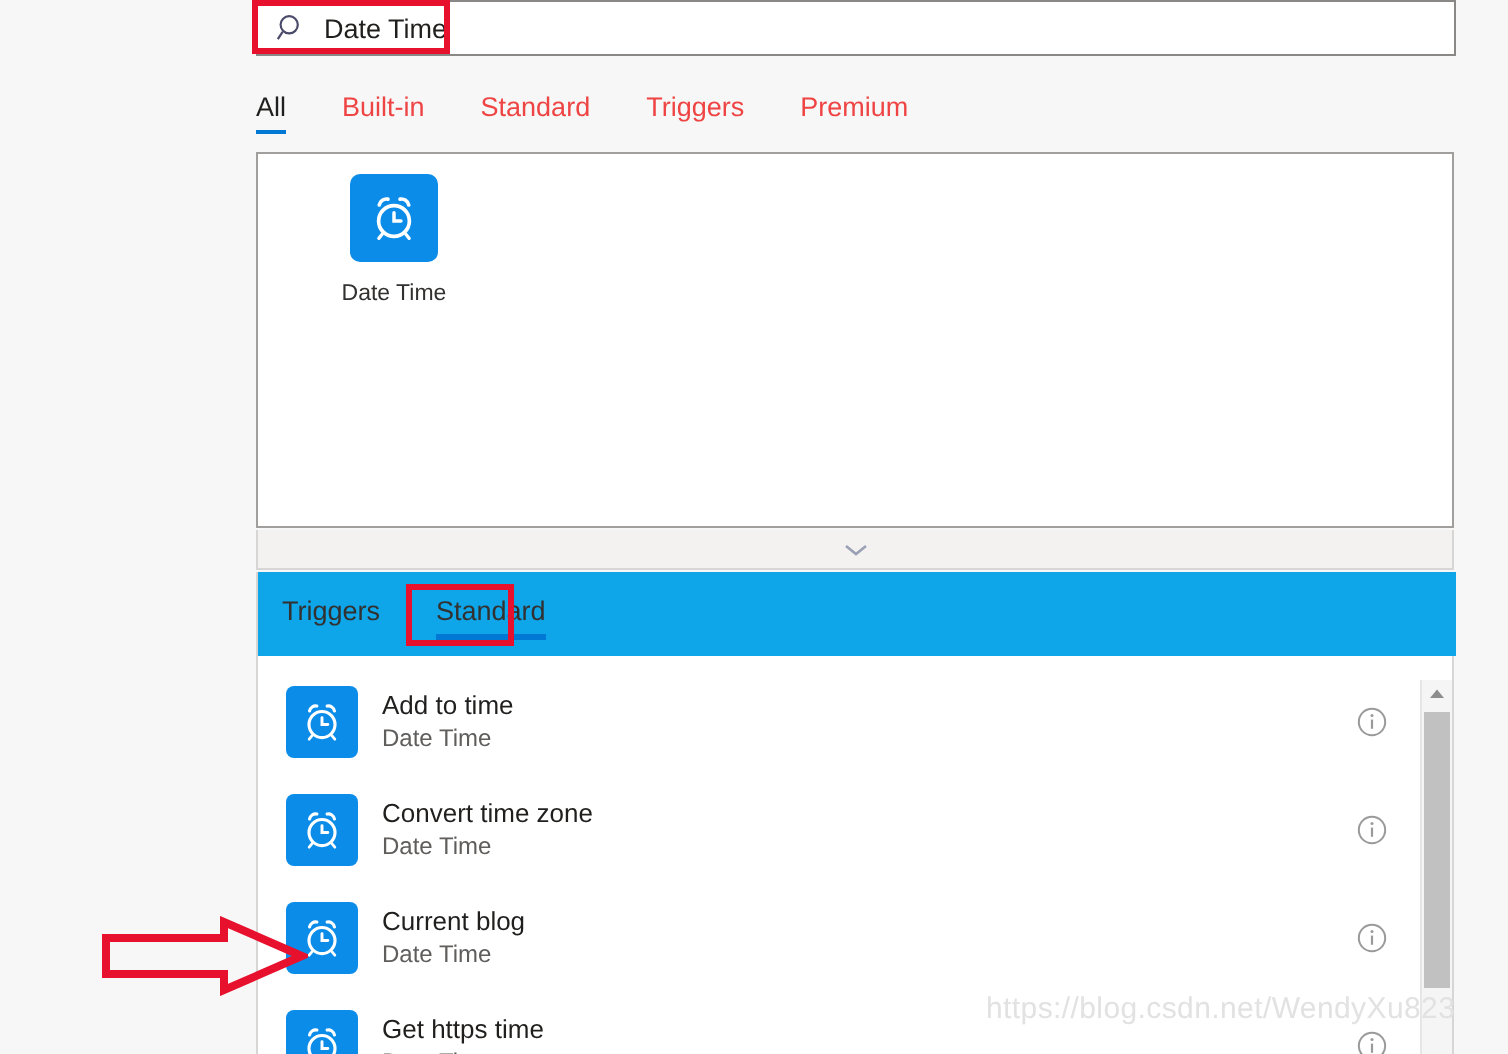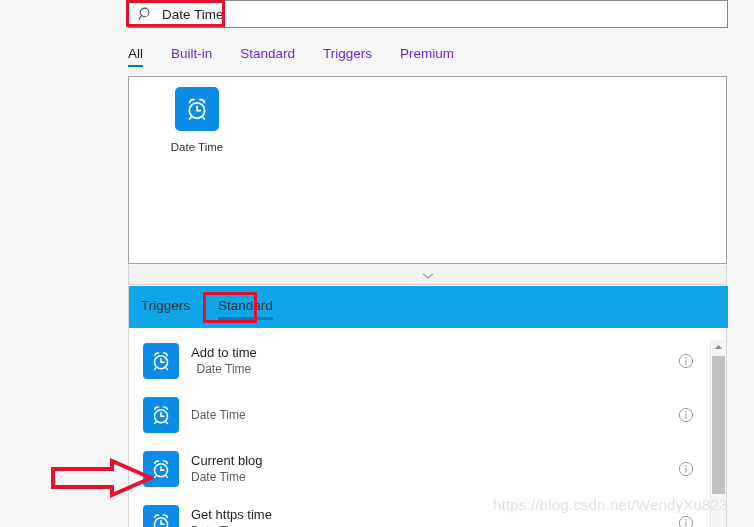--- a/index.html
+++ b/index.html
@@ -67,21 +67,21 @@
     position: absolute;
     left: 128px;
     top: 40px;
     width: 600px;
     height: 30px;
     display: flex;
     align-items: center;
   }
   .cat-tab {
     font-size: 13.5px;
-    color: #6d28d9;
+    color: #ef4444;
     padding: 2px 0 6px 0;
     margin-right: 28px;
     position: relative;
     cursor: pointer;
     white-space: nowrap;
   }
   .cat-tab.selected { color: #201f1e; }
   .cat-tab.selected::after {
     content: "";
     position: absolute;
@@ -363,21 +363,21 @@
   </span>
 </div>
 
 <div id="ta-tabs">
     <div class="ta-tab">Triggers</div>
     <div class="ta-tab selected">Standard</div>
   </div>
 <div id="actions-annotation"></div>
 
 <div id="action-list">
-    <div class="action-row" style="top: 6px; text-align: center;">
+    <div class="action-row" style="top: 6px;">
       <div class="action-icon">
         <svg width="22" height="22" viewBox="0 0 24 24">
           <circle cx="12" cy="13.4" r="7.1" fill="none" stroke="#ffffff" stroke-width="1.7"></circle>
           <path d="M12 9.6 V13.4 H15.2" fill="none" stroke="#ffffff" stroke-width="1.6" stroke-linecap="round"></path>
           <path d="M5.2 6.0 A3.4 3.4 0 0 1 9.2 3.3" fill="none" stroke="#ffffff" stroke-width="1.7" stroke-linecap="round"></path>
           <path d="M18.8 6.0 A3.4 3.4 0 0 0 14.8 3.3" fill="none" stroke="#ffffff" stroke-width="1.7" stroke-linecap="round"></path>
           <path d="M6.6 19.4 L5.0 21.4" fill="none" stroke="#ffffff" stroke-width="1.5" stroke-linecap="round"></path>
           <path d="M17.4 19.4 L19.0 21.4" fill="none" stroke="#ffffff" stroke-width="1.5" stroke-linecap="round"></path>
         </svg>
       </div>
@@ -396,20 +396,21 @@
         <svg width="22" height="22" viewBox="0 0 24 24">
           <circle cx="12" cy="13.4" r="7.1" fill="none" stroke="#ffffff" stroke-width="1.7"></circle>
           <path d="M12 9.6 V13.4 H15.2" fill="none" stroke="#ffffff" stroke-width="1.6" stroke-linecap="round"></path>
           <path d="M5.2 6.0 A3.4 3.4 0 0 1 9.2 3.3" fill="none" stroke="#ffffff" stroke-width="1.7" stroke-linecap="round"></path>
           <path d="M18.8 6.0 A3.4 3.4 0 0 0 14.8 3.3" fill="none" stroke="#ffffff" stroke-width="1.7" stroke-linecap="round"></path>
           <path d="M6.6 19.4 L5.0 21.4" fill="none" stroke="#ffffff" stroke-width="1.5" stroke-linecap="round"></path>
           <path d="M17.4 19.4 L19.0 21.4" fill="none" stroke="#ffffff" stroke-width="1.5" stroke-linecap="round"></path>
         </svg>
       </div>
       <div class="action-text">
+        <div class="action-title">Convert time zone</div>
         <div class="action-sub">Date Time</div>
       </div>
       <div class="info-icon"><svg width="16" height="16" viewBox="0 0 16 16">
           <circle cx="8" cy="8" r="6.6" fill="none" stroke="#9a9a9a" stroke-width="1"></circle>
           <line x1="8" y1="6.8" x2="8" y2="11.4" stroke="#9a9a9a" stroke-width="1.1"></line>
           <circle cx="8" cy="4.8" r="0.75" fill="#9a9a9a"></circle>
         </svg></div>
     </div>
     <div class="action-row" style="top: 114px;">
       <div class="action-icon">

